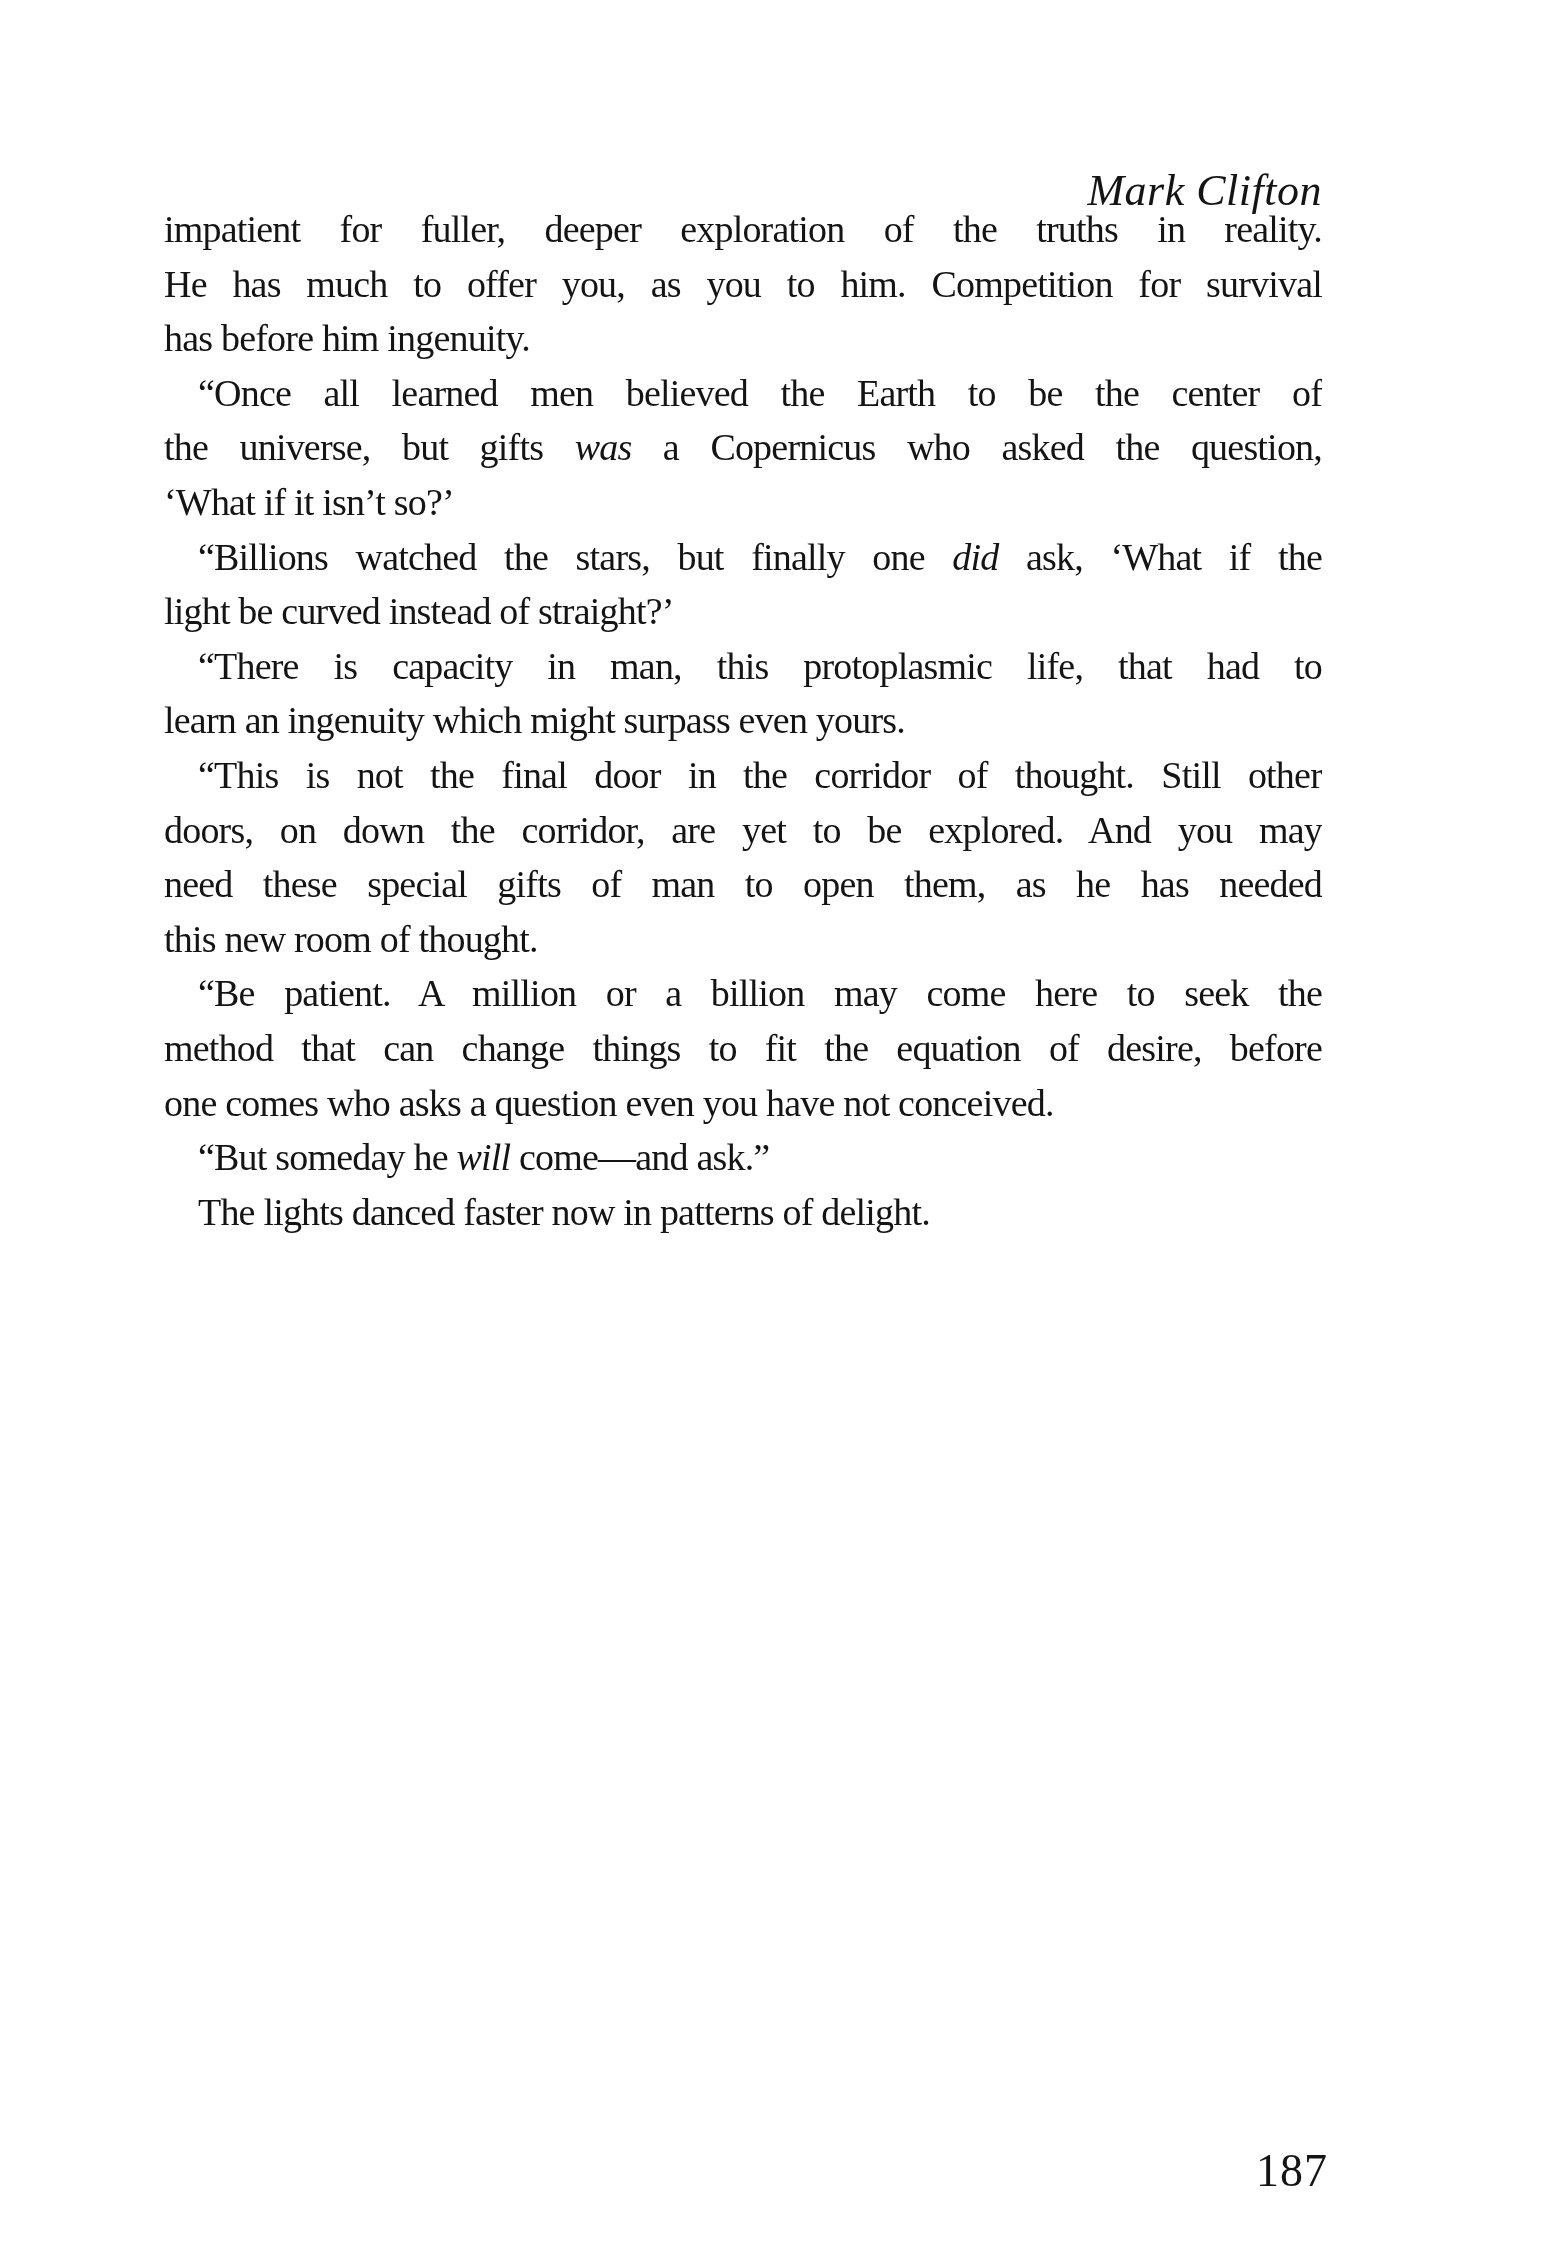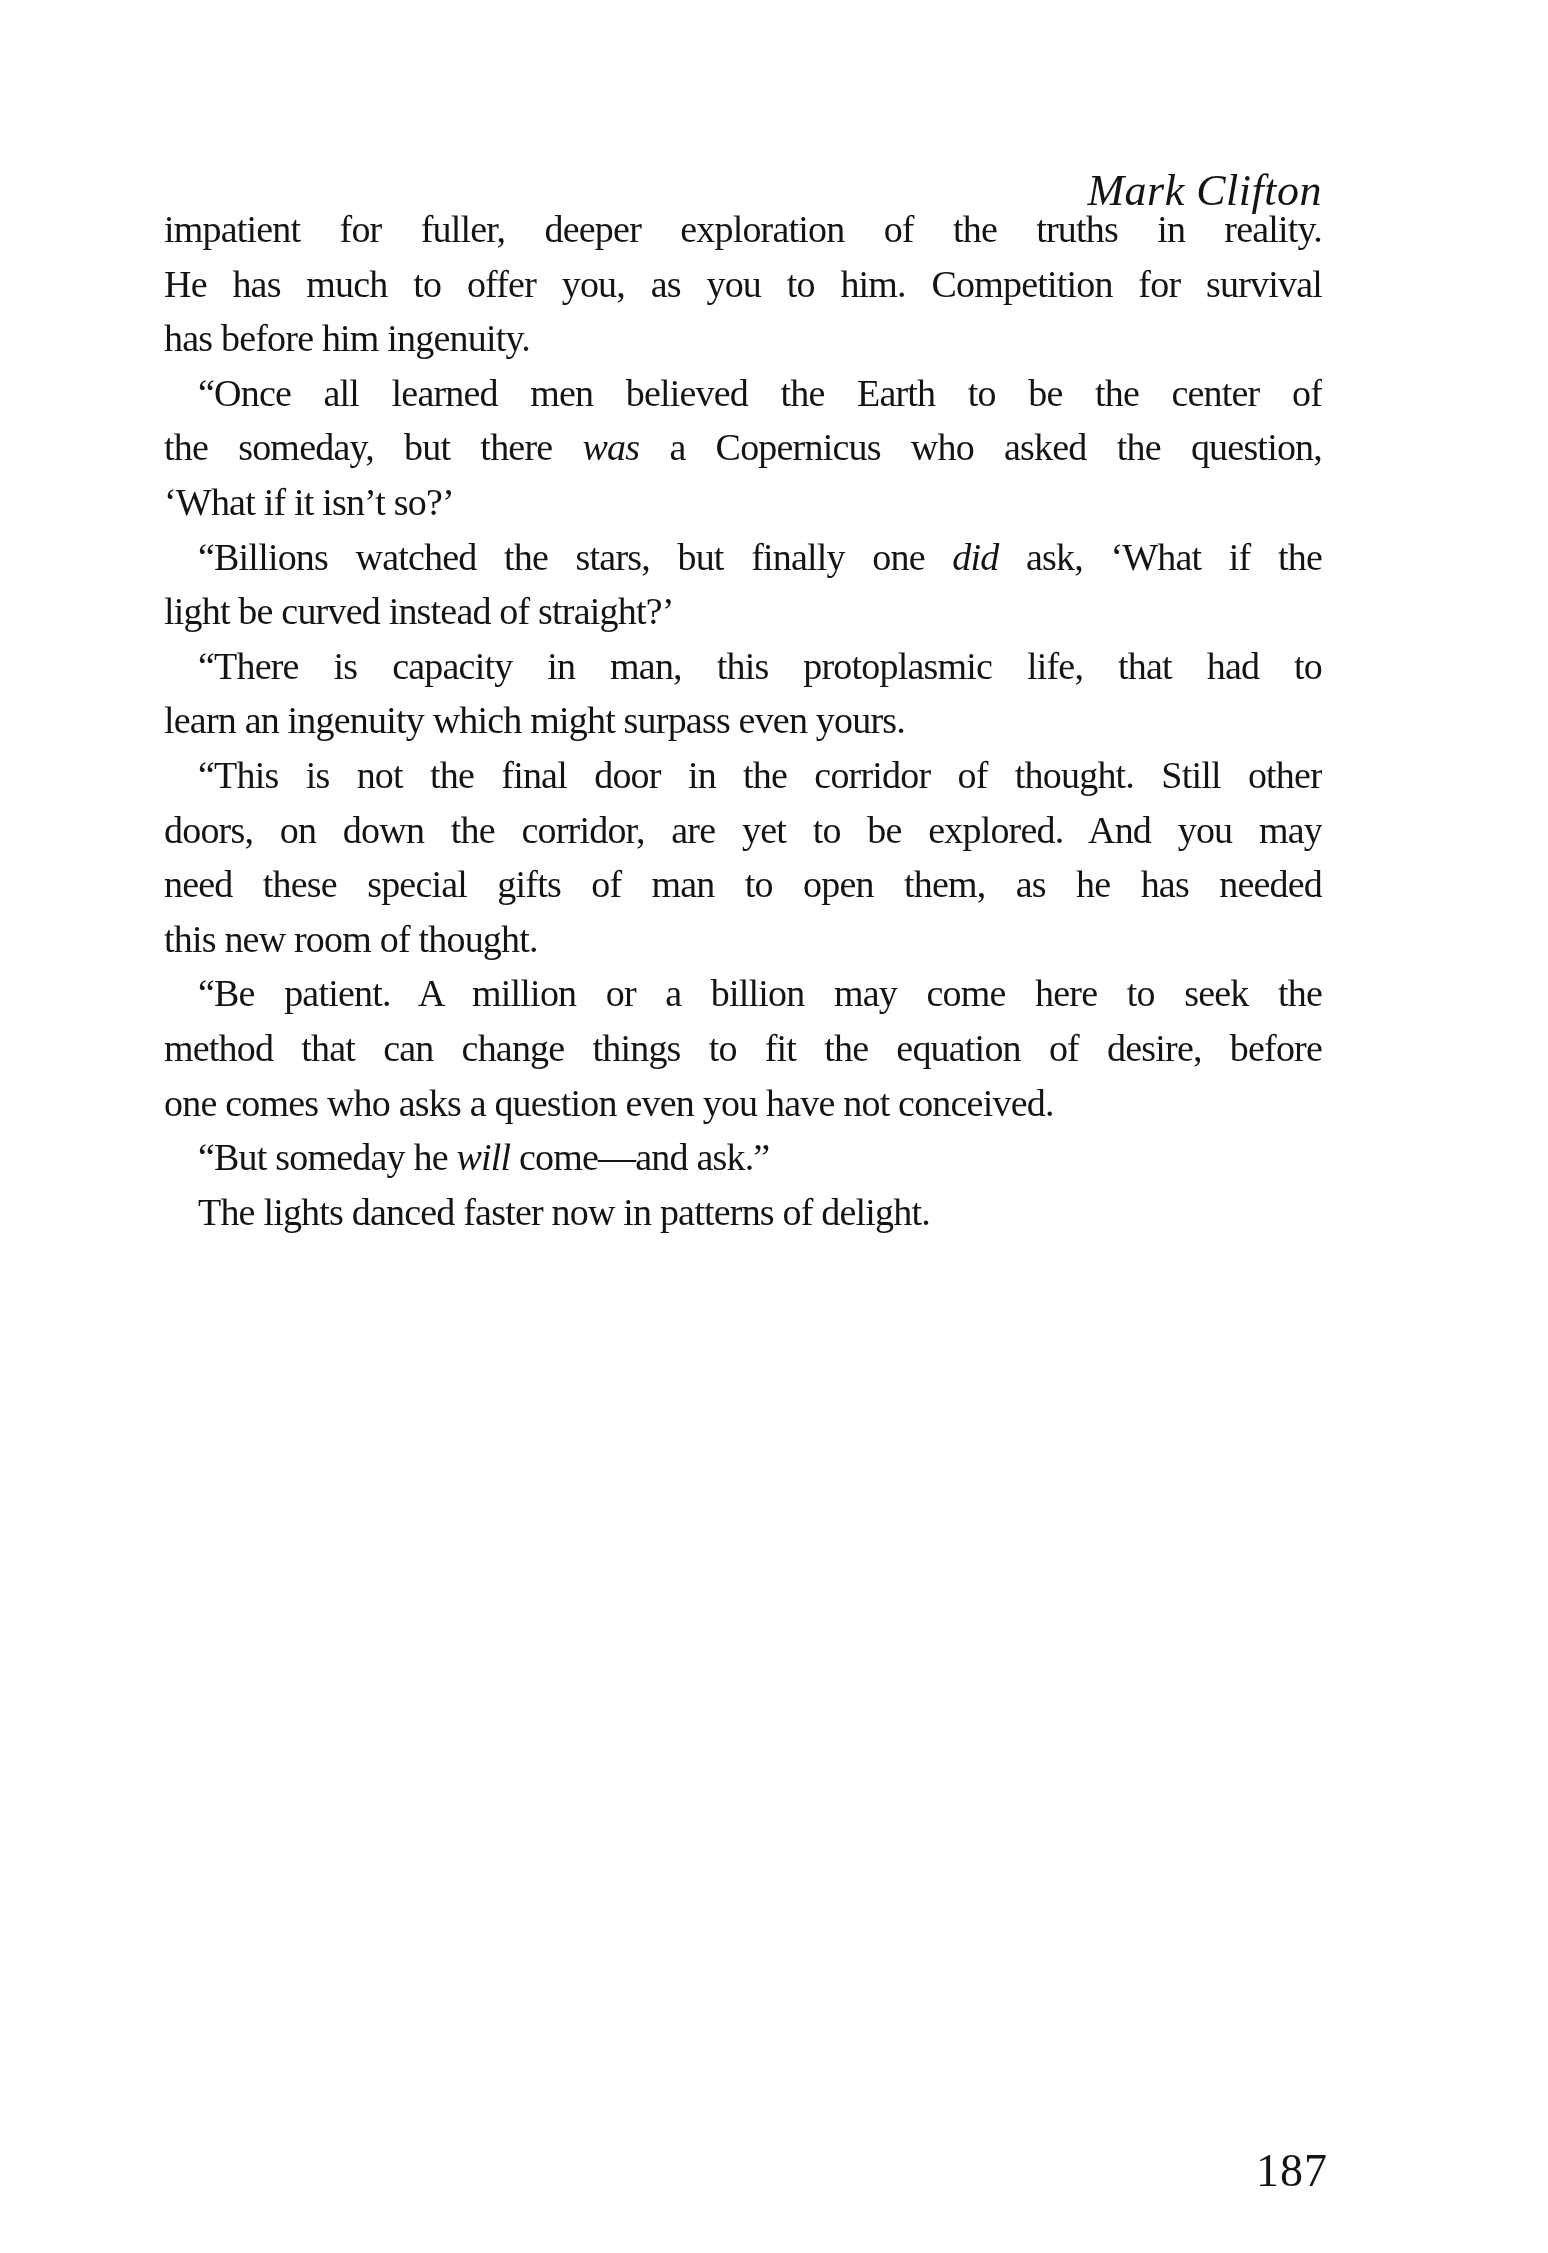--- a/index.html
+++ b/index.html
@@ -64,21 +64,21 @@
   <div class="running-head">Mark Clifton</div>
 
   <div id="body-text">
       <div class="para">
         <div class="line j"><span>impatient for fuller, deeper exploration of the truths in reality.</span></div>
         <div class="line j"><span>He has much to offer you, as you to him. Competition for survival</span></div>
         <div class="line"><span>has before him ingenuity.</span></div>
       </div>
       <div class="para">
         <div class="line j indent"><span>“Once all learned men believed the Earth to be the center of</span></div>
-        <div class="line j"><span>the someday, but there </span><em>was</em><span> a Copernicus who asked the question,</span></div>
+        <div class="line j"><span>the universe, but gifts </span><em>was</em><span> a Copernicus who asked the question,</span></div>
         <div class="line"><span>‘What if it isn’t so?’</span></div>
       </div>
       <div class="para">
         <div class="line j indent"><span>“Billions watched the stars, but finally one </span><em>did</em><span> ask, ‘What if the</span></div>
         <div class="line"><span>light be curved instead of straight?’</span></div>
       </div>
       <div class="para">
         <div class="line j indent"><span>“There is capacity in man, this protoplasmic life, that had to</span></div>
         <div class="line"><span>learn an ingenuity which might surpass even yours.</span></div>
       </div>

